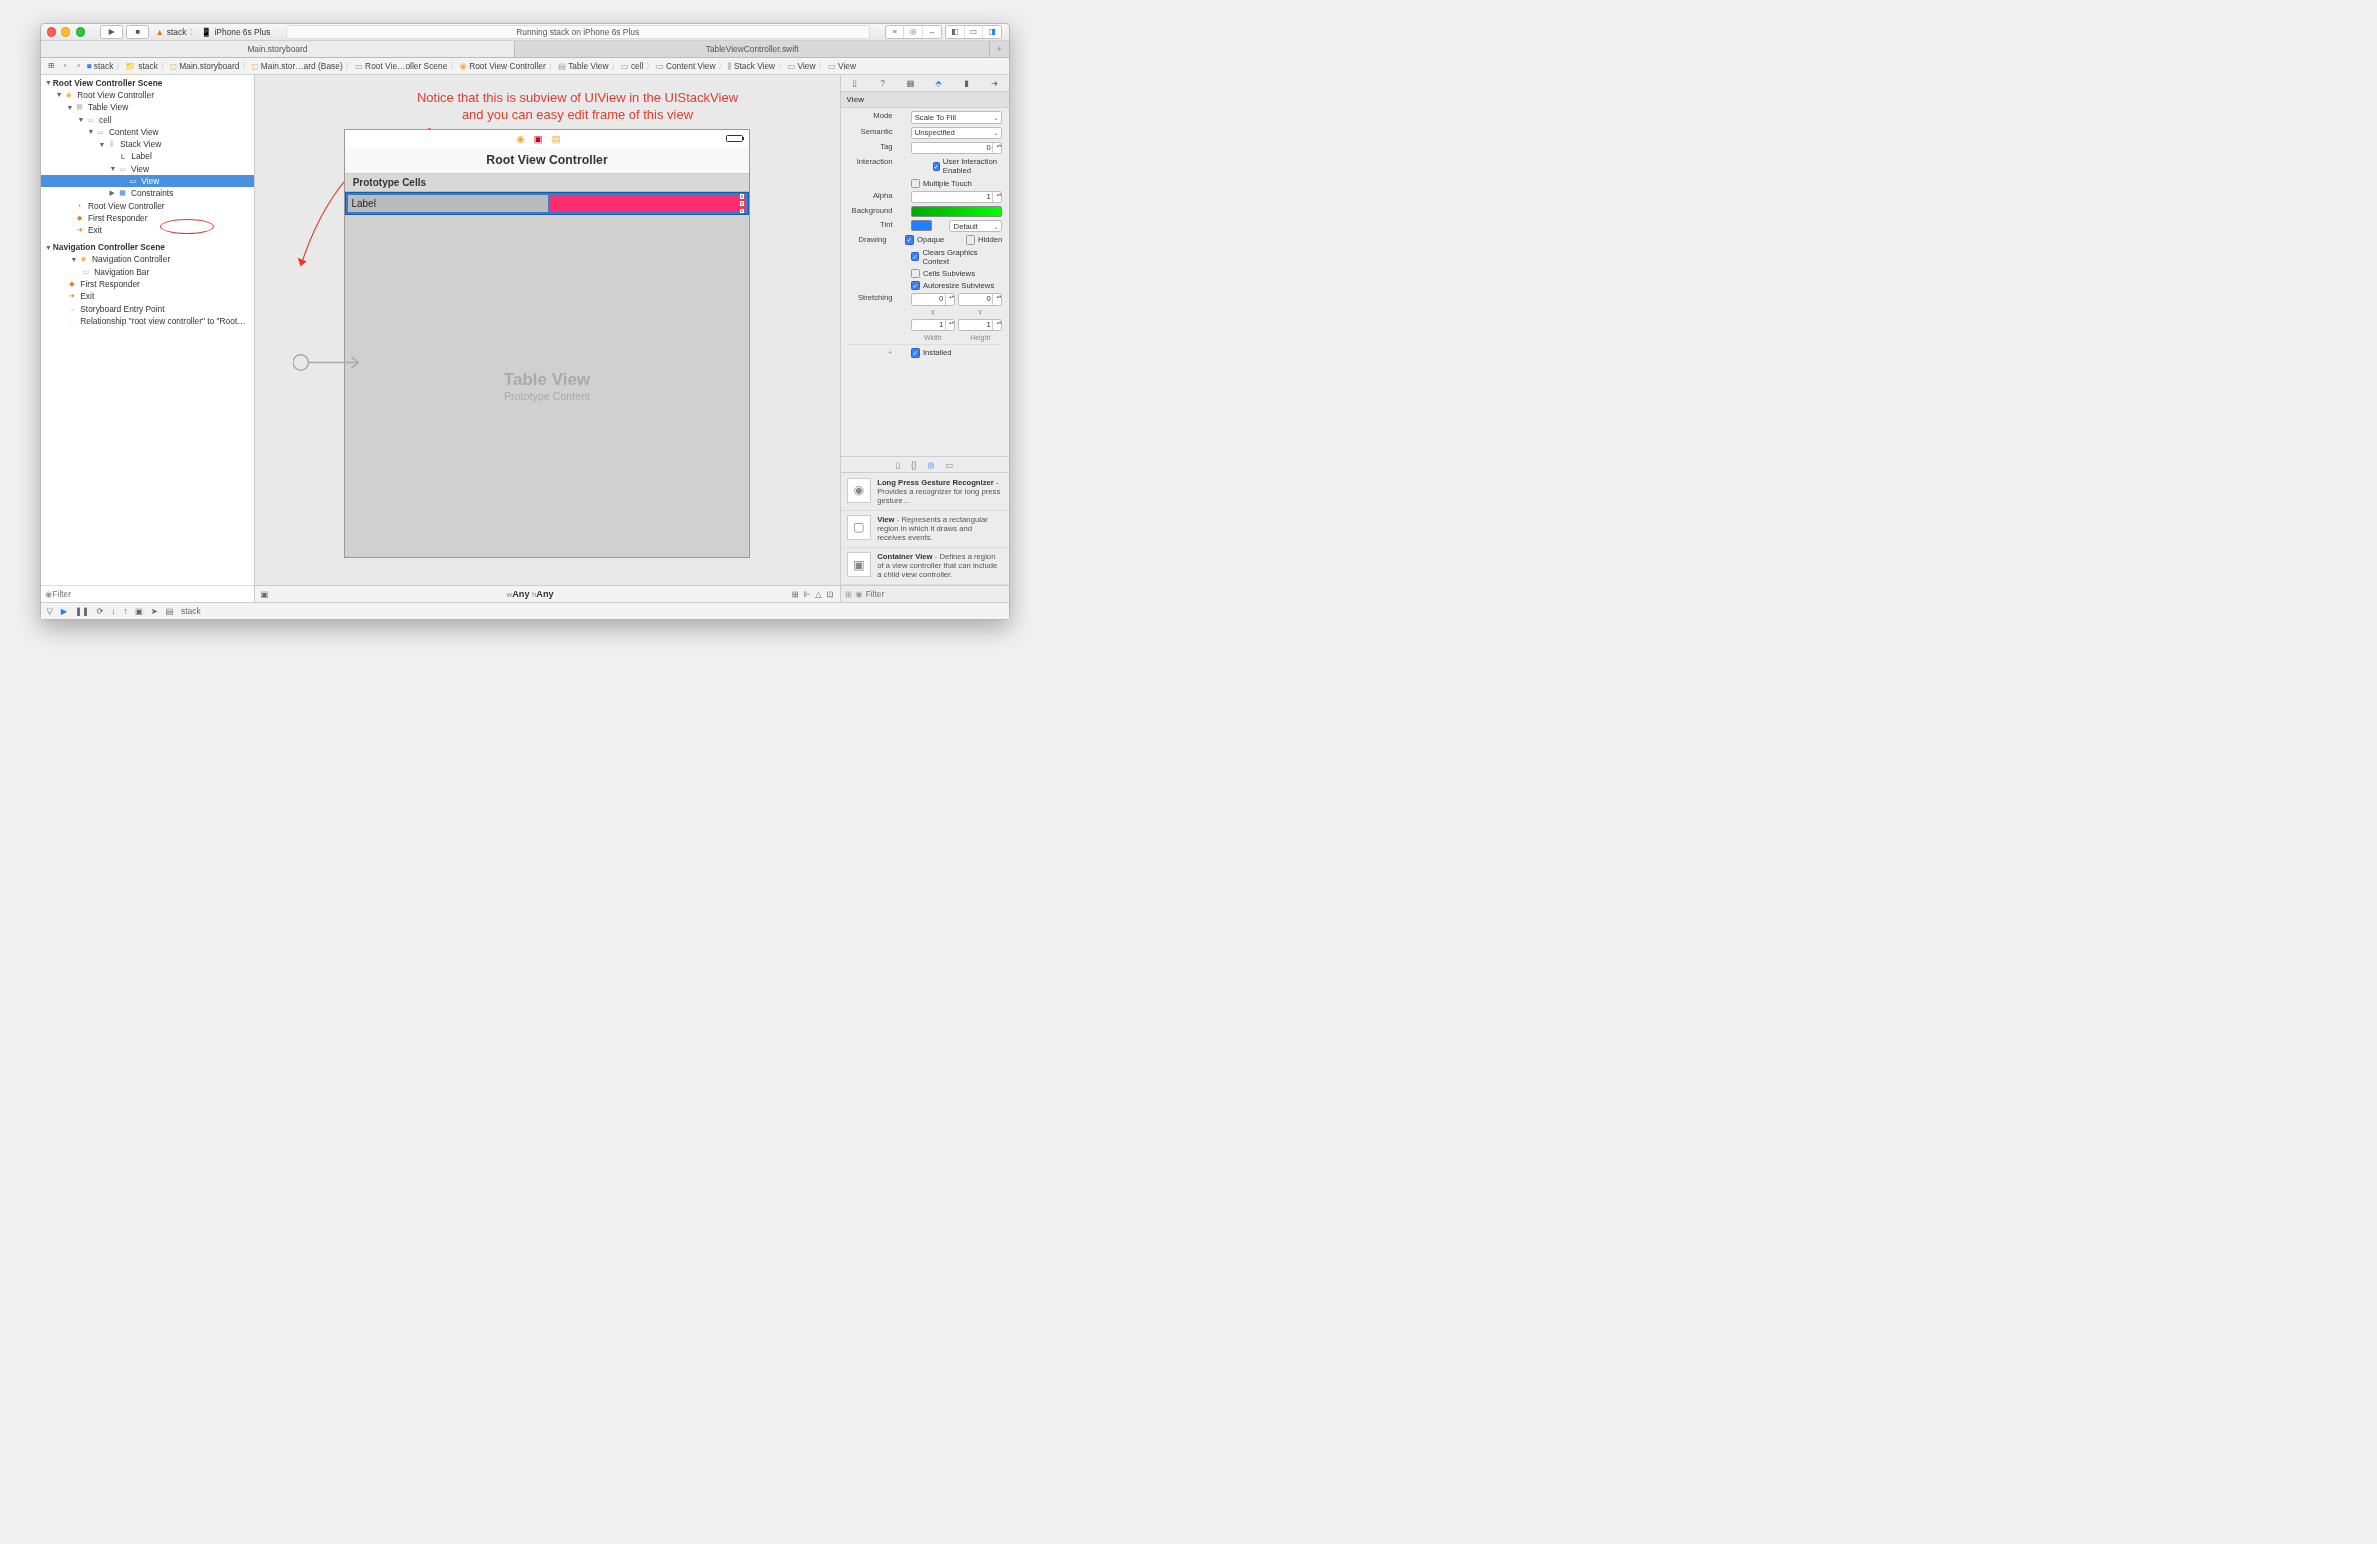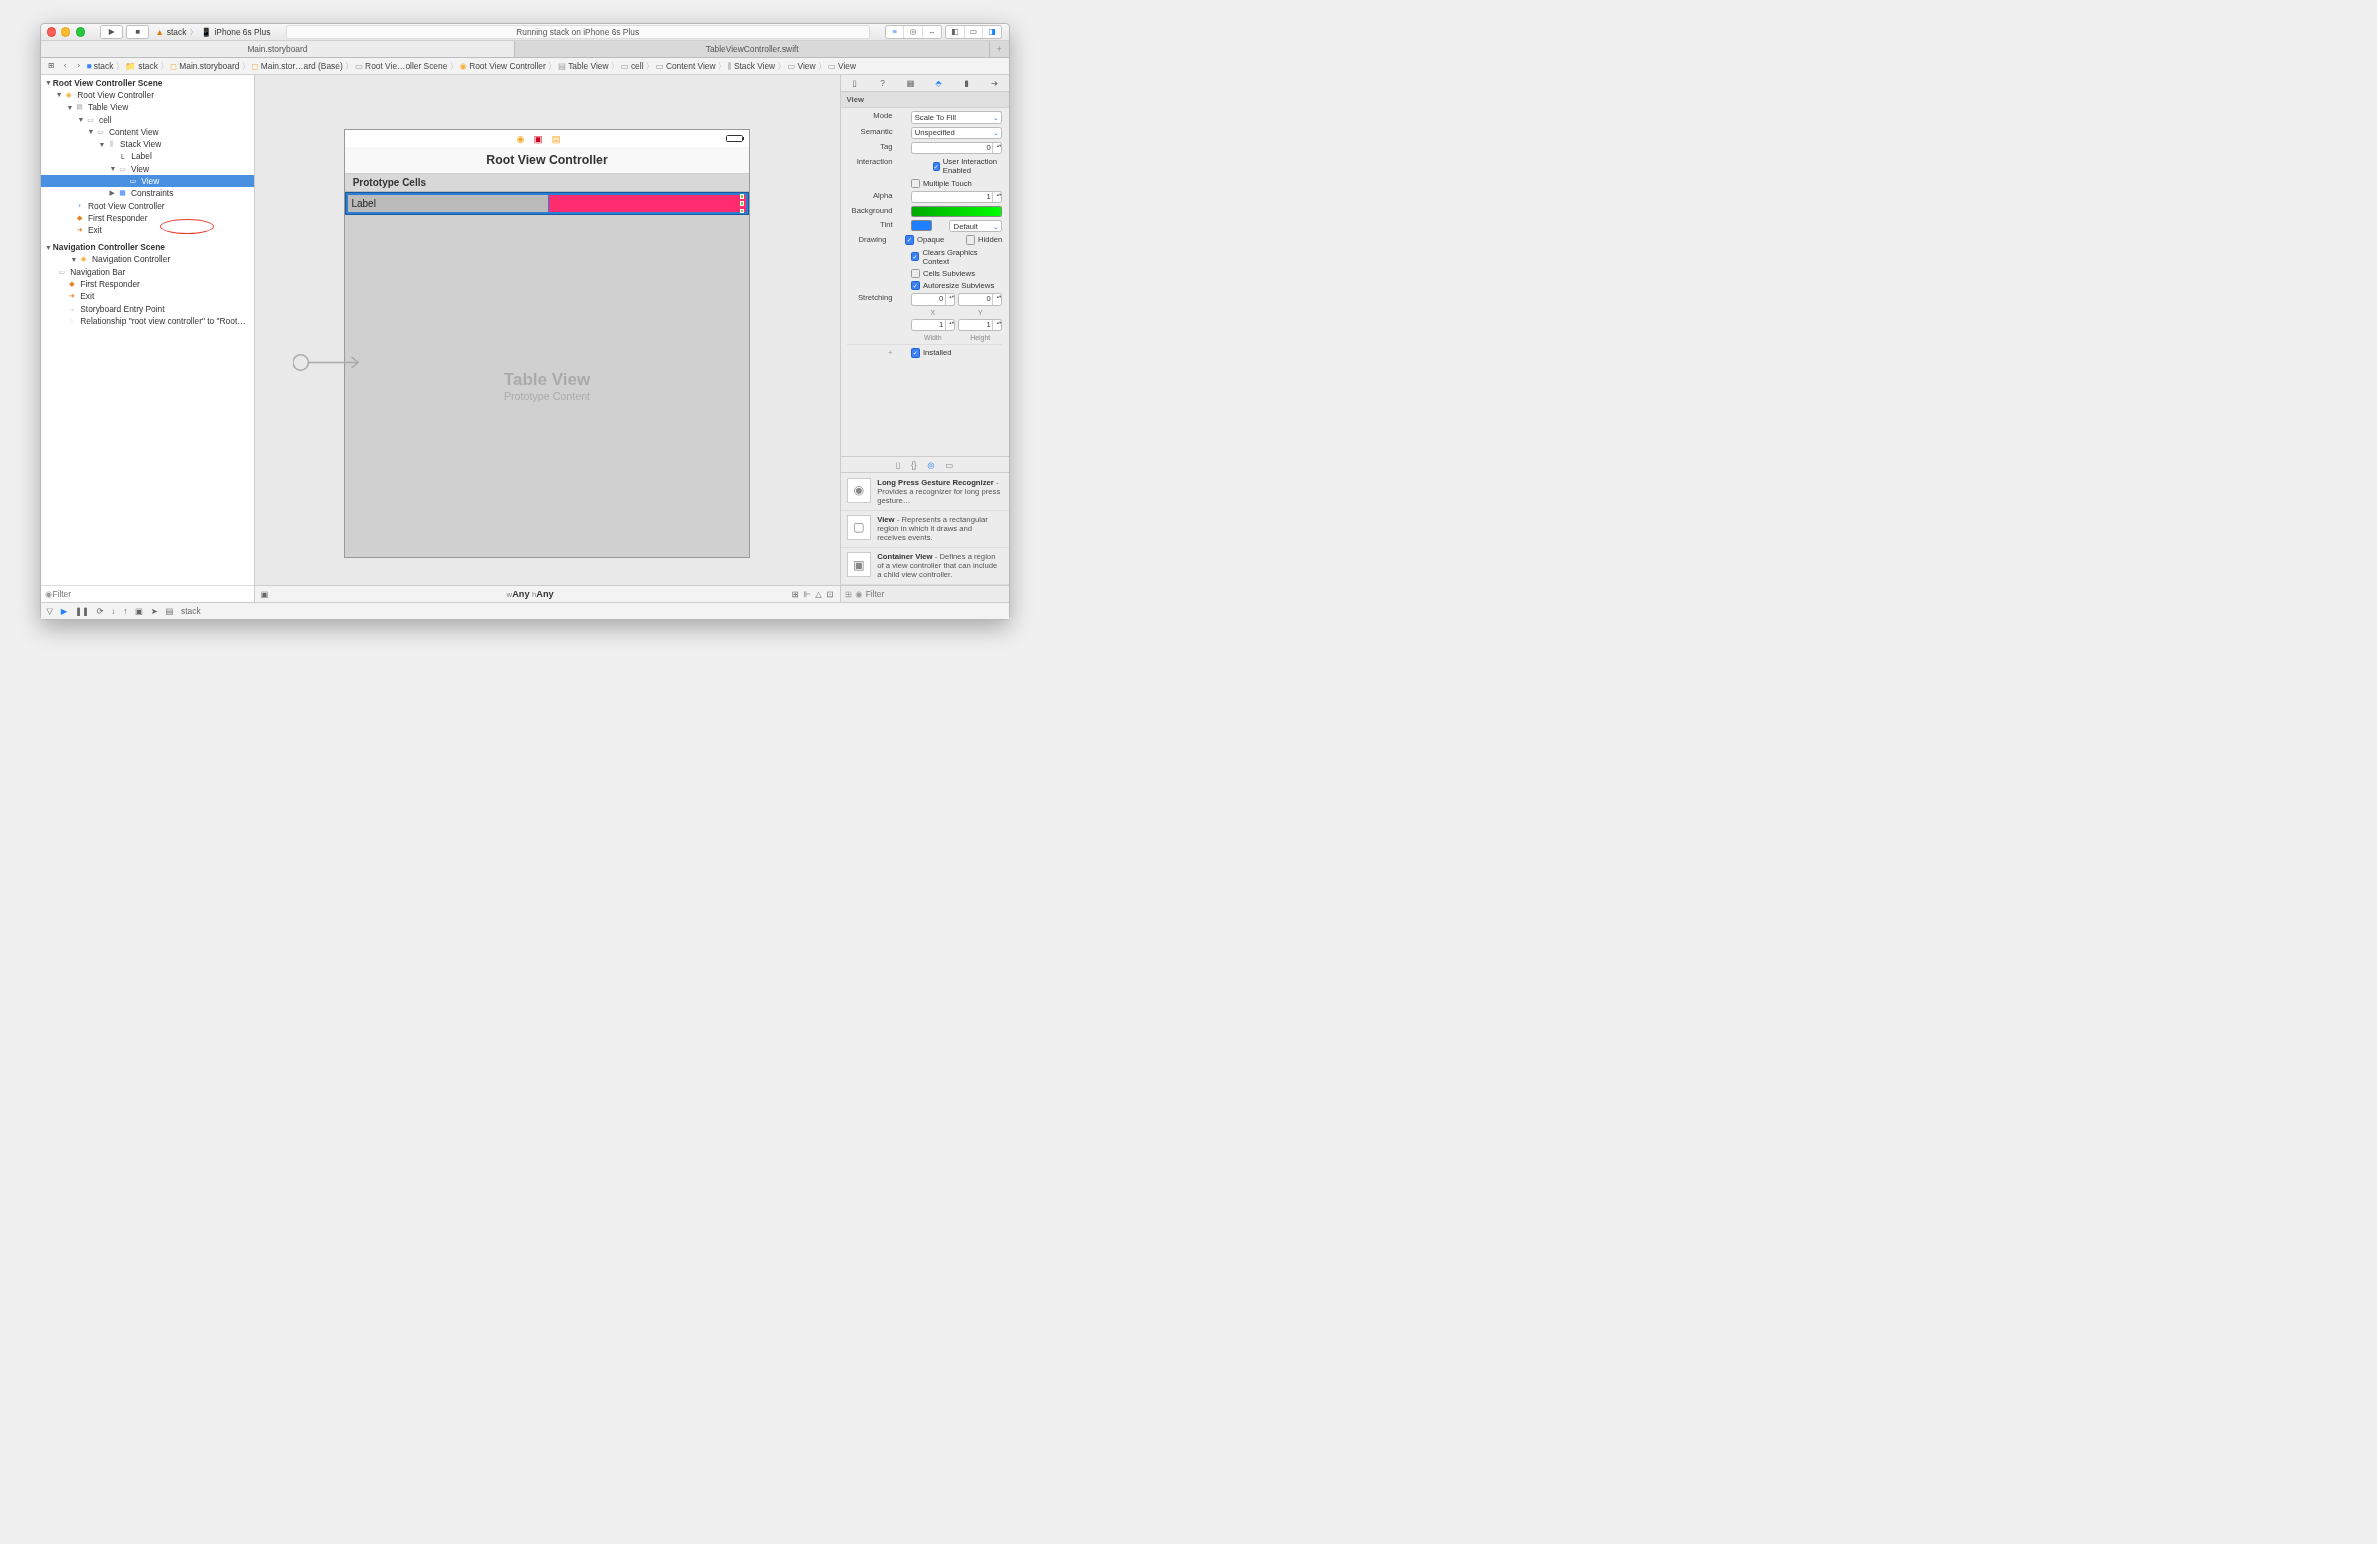--- a/index.html
+++ b/index.html
@@ -295,21 +295,21 @@
 
         <div class="row section" style="padding-left:4.6px; margin-top:4.6px;">
             <span class="disc">▼</span>
             <span>Navigation Controller Scene</span>
           </div>
         <div class="row" style="padding-left:30px;">
             <span class="disc">▼</span>
             <span class="ricon" style="color:#f5b041;">◉</span>
             <span>Navigation Controller</span>
           </div>
-        <div class="row" style="padding-left:16px;">
+        <div class="row" style="padding-left:40px;">
             <span class="ricon" style="color:#aaa;">▭</span>
             <span>Navigation Bar</span>
           </div>
         <div class="row" style="padding-left:26px;">
             <span class="ricon" style="color:#e67e22;">◆</span>
             <span>First Responder</span>
           </div>
         <div class="row" style="padding-left:26px;">
             <span class="ricon" style="color:#e67e22;">➜</span>
             <span>Exit</span>
@@ -325,20 +325,28 @@
       </div>
       <div class="outline-filter">
         <span style="color:#999;">◉</span>
         <input placeholder="Filter" style="">
       </div>
     </div>
 
     <div class="circle-annotation"></div>
 
     <div class="canvas-area">
+      <div class="annotation">
+        <div>Notice that this is subview of UIView in the UIStackView</div>
+        <div>and you can easy edit frame of this view</div>
+        <svg class="arrow-svg" width="153" height="153" viewBox="0 0 200 200">
+          <path d="M 180 15 Q 60 40 10 195" stroke="#e83a2c" stroke-width="1.5" fill="none"></path>
+          <path d="M 10 195 L 6 184 L 18 189 Z" fill="#e83a2c"></path>
+        </svg>
+      </div>
       <div class="canvas">
         <svg class="seg-arrow" width="77" height="31" viewBox="0 0 100 40">
           <circle cx="10" cy="20" r="10" fill="none" stroke="#aaa" stroke-width="2"></circle>
           <line x1="20" y1="20" x2="85" y2="20" stroke="#aaa" stroke-width="2"></line>
           <path d="M 85 20 L 76 13 M 85 20 L 76 27" stroke="#aaa" stroke-width="2" fill="none"></path>
         </svg>
         <div class="device">
           <div class="device-statusbar">
             <span></span>
             <div class="dev-icons">

